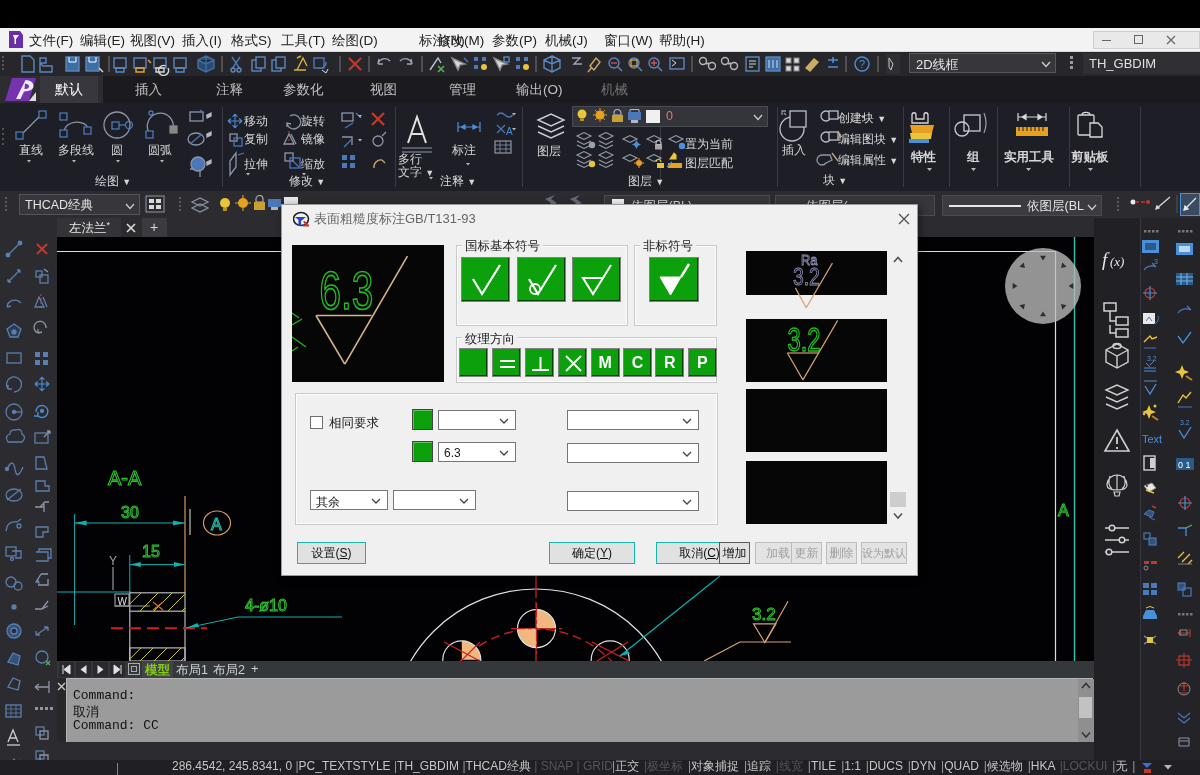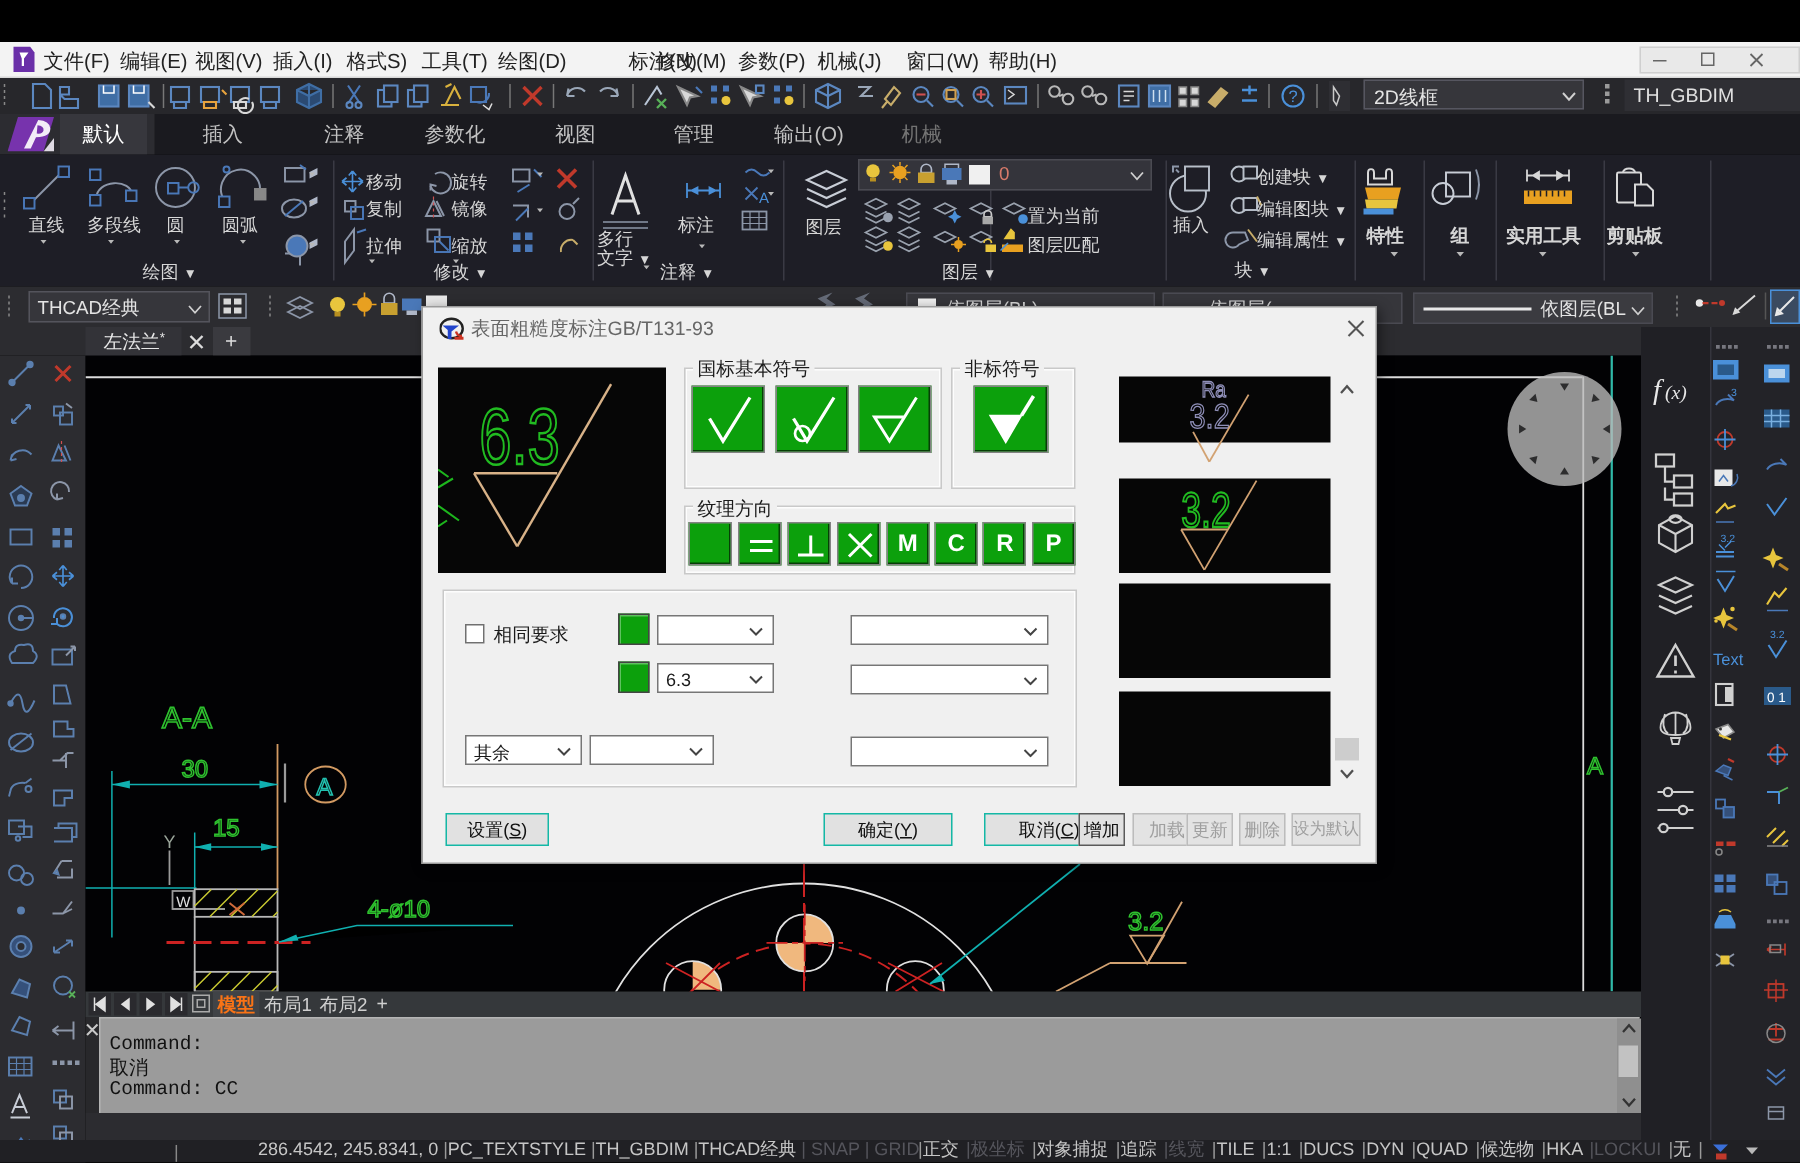--- a/index.html
+++ b/index.html
@@ -697,21 +697,21 @@
   <div class="abs" style="left:36px;top:1px;width:15px;height:15px;background:#2a2a2e;"><svg width="15" height="15">
           <path d="M4.5 3 L10.5 7.5 L4.5 12 Z" fill="#e0e0e0"></path>
         </svg></div>
   <div class="abs" style="left:53px;top:1px;width:15px;height:15px;background:#2a2a2e;"><svg width="15" height="15">
           <path d="M11 3 L11 12 M4 3 L10 7.5 L4 12 Z" stroke="#e0e0e0" fill="#e0e0e0" stroke-width="1"></path>
         </svg></div>
   <div class="abs" style="left:71px;top:2px;width:12px;height:12px;border:1px solid #aaa;">
         <div style="margin:2px;width:6px;height:6px;border:1px solid #aaa;"></div>
       </div>
   <div class="abs" style="left:85px;top:0;width:31px;height:17px;background:#404347;"></div>
-  <div class="abs" style="left:88px;top:1px;font-size:12.5px;color:#f97316;font-weight:bold;">模型</div>
+  <div class="abs" style="left:88px;top:1px;font-size:12.5px;color:#84cc16;font-weight:bold;">模型</div>
   <div class="abs" style="left:119px;top:1px;font-size:12.5px;color:#cfcfcf;">布局1</div>
   <div class="abs" style="left:156px;top:1px;font-size:12.5px;color:#cfcfcf;">布局2</div>
   <div class="abs" style="left:194px;top:0px;font-size:13px;color:#cfcfcf;">+</div>
 </div>
 
 <div class="abs" style="left:57px;top:678px;width:9px;height:64px;background:#28282b;"></div>
     <svg class="abs" style="left:57px;top:682px;" width="9" height="9">
       <path d="M1 1 L8 8 M8 1 L1 8" stroke="#c8c8c8" stroke-width="1.4"></path>
     </svg>
 <div class="abs" style="left:66px;top:678px;width:1027px;height:64px;background:#9b9b9b;border-top:1px solid #b5b5b5;border-left:1px solid #b5b5b5;font-family:'Liberation Mono',monospace;">

